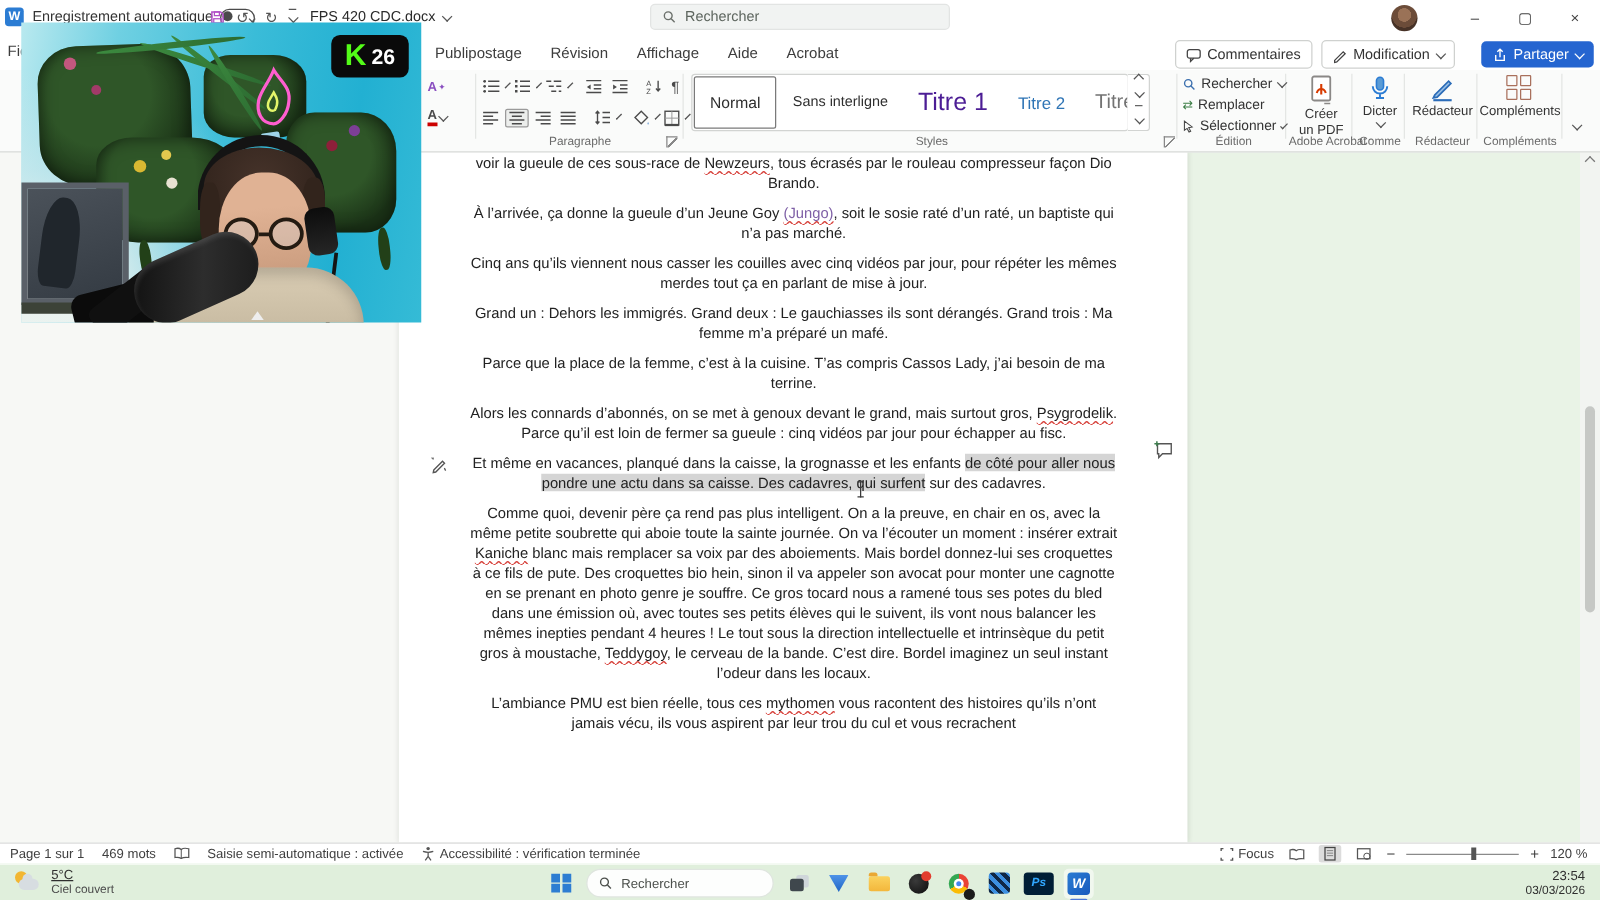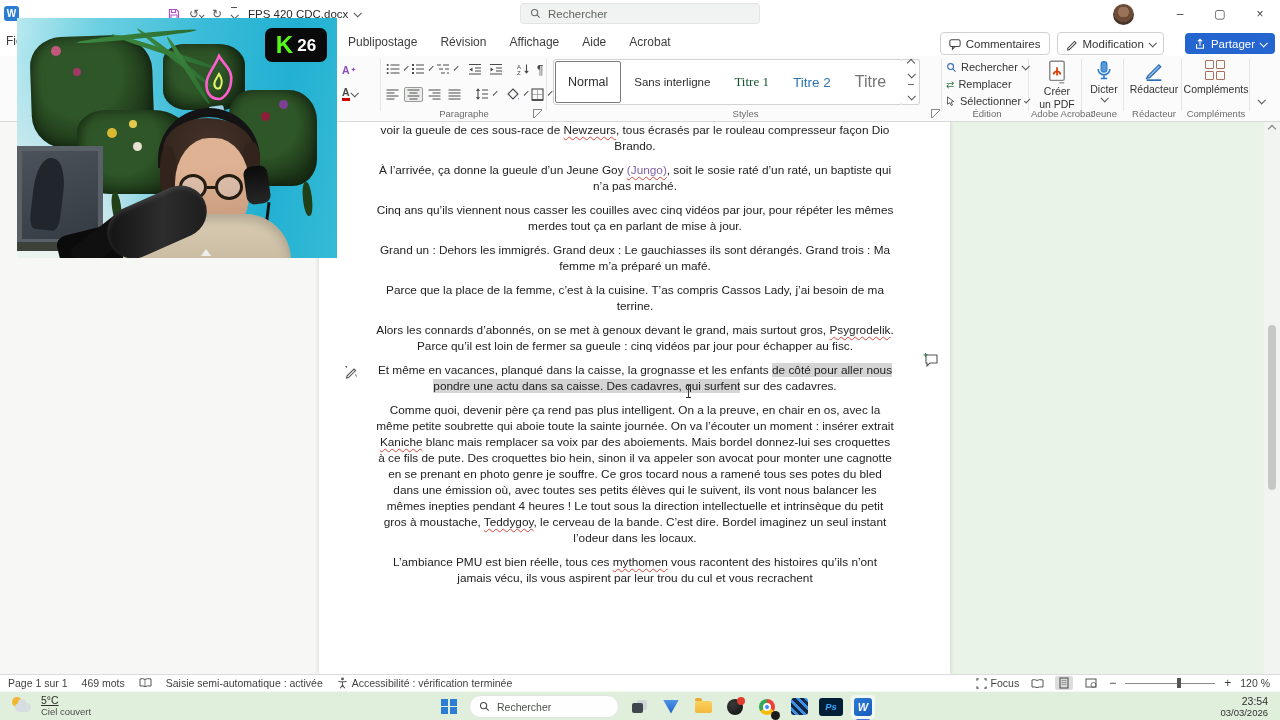--- a/index.html
+++ b/index.html
@@ -42,21 +42,21 @@
   .vsep{width:1px;height:16px;background:#e0e0e0;margin:0 2px;}
   .tx{font-size:10.5px;color:#4a4a4a;}
   .g-frag{left:340px;width:38px;}
   .g-para{left:384px;width:160px;}
   .g-styles{left:549px;width:393px;}
   .gallery{position:absolute;left:4px;top:3px;height:44px;width:348px;background:#fff;border:1px solid #d2d4d2;border-radius:3px;display:flex;align-items:stretch;overflow:hidden;}
   .gitem{display:flex;align-items:center;justify-content:center;padding:0 12px;white-space:nowrap;color:#2e2e2e;}
   .gitem.selbox{border:1.5px solid #7a7a7a;border-radius:2px;margin:1px;}
   .gst-normal{font-size:12.5px;}
   .gst-nospace{font-size:11.5px;}
-  .gst-h1{font-size:13px;color:#14532d;font-family:Liberation Serif, serif;}
+  .gst-h1{font-size:20px;color:#4c1d95;}
   .gst-h2{font-size:13.5px;color:#2e74b5;}
   .gst-title{font-size:16px;color:#737373;}
   .gscroll{position:absolute;right:22px;top:3px;width:17px;height:44px;border:1px solid #d2d4d2;border-left:none;border-radius:0 3px 3px 0;background:#fff;display:flex;flex-direction:column;align-items:center;justify-content:center;gap:6px;}
   .chev-up{transform:rotate(-135deg);}
   .g-ed{left:946px;width:82px;font-size:11px;color:#333;}
   .edrow{display:flex;align-items:center;gap:4px;height:16px;margin-top:1px;}
   .bigbtn{display:flex;flex-direction:column;align-items:center;gap:1px;color:#333;font-size:10.5px;text-align:center;line-height:1.15;}
   .g-pdf{left:1031px;width:52px;}
   .g-voice{left:1085px;width:38px;}
   .g-writer{left:1127px;width:54px;}
@@ -159,20 +159,24 @@
   .micbase{left:42px;top:212px;width:62px;height:42px;background:#0b0b0b;border-radius:10px;transform:rotate(-14deg);}
   svg{overflow:visible}
 </style>
 </head>
 <body>
 
 <div class="screen">
 
   <div class="titlebar">
     <div class="appicon">W</div>
+    <div class="autosave">
+      <span>Enregistrement automatique</span>
+      <span class="toggle"></span>
+    </div>
     <div class="qat">
       <svg width="12" height="12" viewBox="0 0 12 12">
           <path d="M1.5 1.5h7l2 2v7h-9z" fill="none" stroke="#b14fc6" stroke-width="1.2"></path>
           <rect x="3.5" y="1.5" width="4" height="3" fill="none" stroke="#b14fc6"></rect>
           <rect x="3" y="7" width="6" height="3.5" fill="none" stroke="#b14fc6"></rect>
         </svg>
       <span style="font-size:12px">↺<span class="chev" style="width:3px;height:3px"></span></span>
       <span style="font-size:12px">↻</span>
       <span style="border-top:1px solid #555;padding-top:1px"><span class="chev"></span></span>
     </div>
@@ -412,21 +416,21 @@
 
     <div class="grp g-voice">
       <div class="bigbtn" style="margin-top:4px">
         <svg width="18" height="22" viewBox="0 0 14 16">
             <rect x="4.8" y="0.8" width="4.4" height="8" rx="2.2" fill="#5a9bd5" stroke="#2b7cd3"></rect>
             <path d="M2.5 6.5a4.5 4.5 0 0 0 9 0M7 11.2v2.2M4.5 13.8h5" fill="none" stroke="#2b7cd3" stroke-width="1.2"></path>
           </svg>
         <span>Dicter</span>
         <span class="chev"></span>
       </div>
-      <div class="grplabel">Jeune</div>
+      <div class="grplabel">Comme</div>
     </div>
 
     <div class="grp g-writer">
       <div class="bigbtn" style="margin-top:4px">
         <svg width="22" height="22" viewBox="0 0 18 18">
             <path d="M4 13 13 4l1.5 1.5-9 9L3 15z" fill="#9dc3e6" stroke="#2b6cb8" stroke-width="1.1"></path>
             <path d="M3 16.5h12" stroke="#2b6cb8" stroke-width="1.4"></path>
           </svg>
         <span>Rédacteur</span>
       </div>

